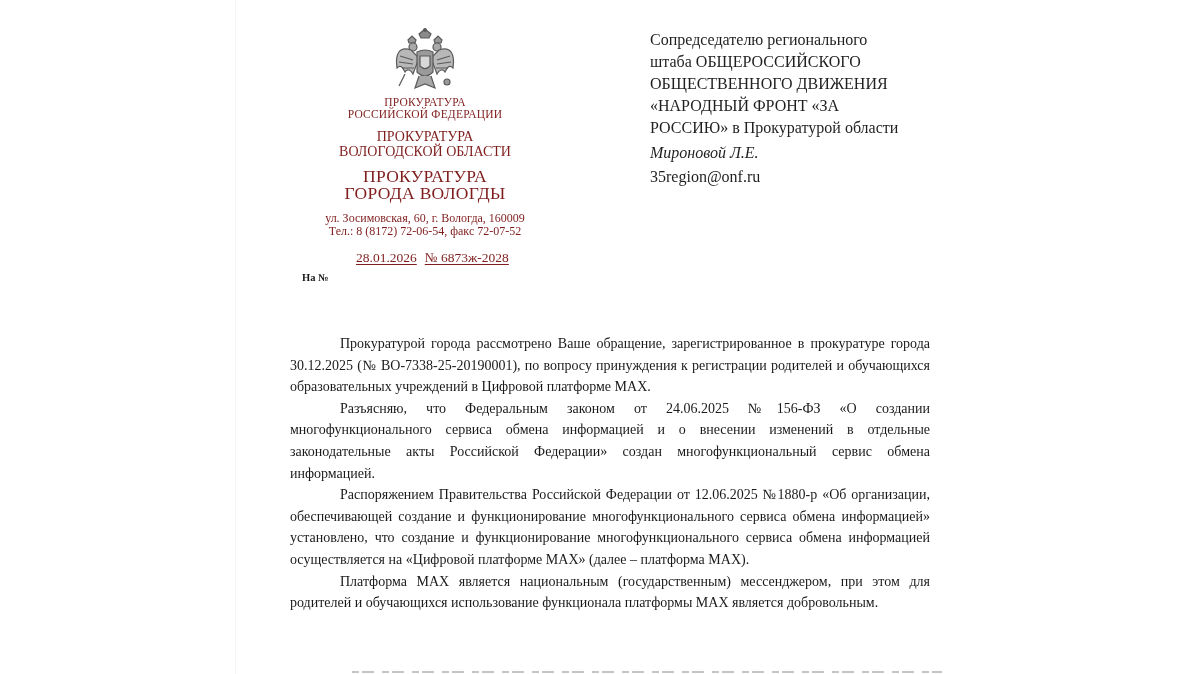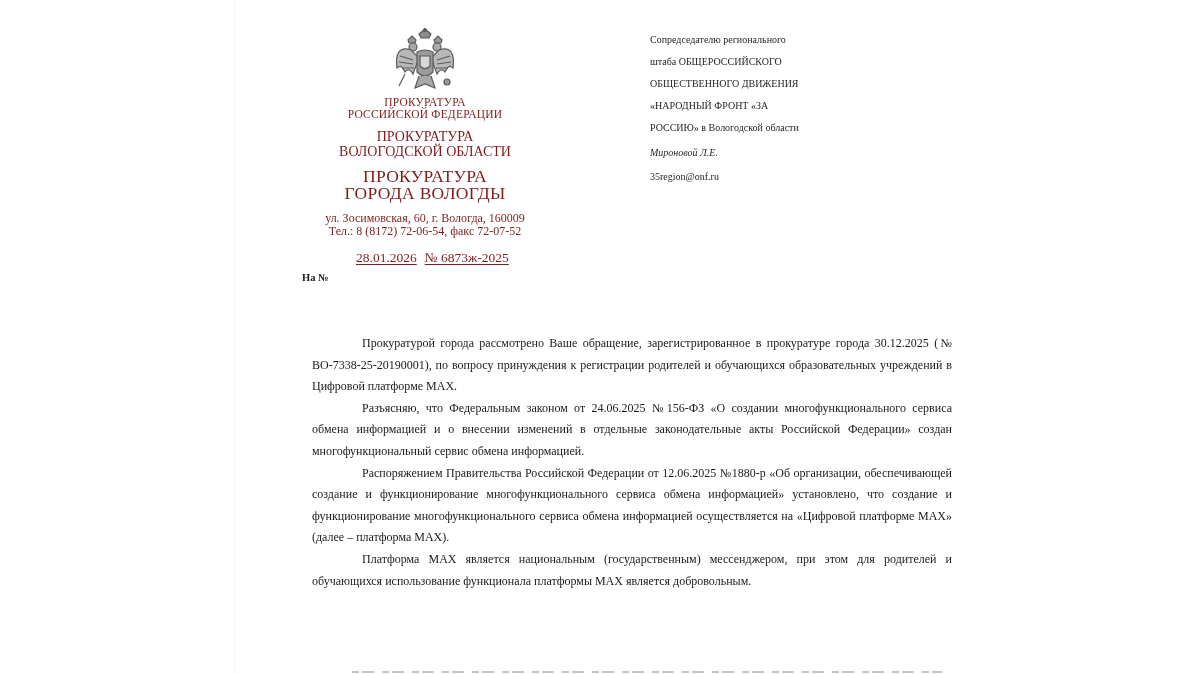--- a/index.html
+++ b/index.html
@@ -69,42 +69,42 @@
       text-decoration: underline;
       text-underline-offset: 2px;
     }
     .lh-regnum span { margin-right: 8px; }
     
     .addressee {
       position: absolute;
       left: 650px;
       top: 29px;
       width: 300px;
-      font-size: 10px;
+      font-size: 16px;
       line-height: 22px;
       color: #1f1f1f;
     }
     .addressee .org { margin: 0; }
     .addressee .name { margin-top: 3px; font-style: italic; }
     .addressee .email { margin-top: 2px; }
     
     .ref-label {
       position: absolute;
       left: 302px;
       top: 272px;
       font-size: 10.5px;
       font-weight: bold;
     }
     
     .body-text {
       position: absolute;
-      left: 312px;
+      left: 290px;
       top: 333px;
       width: 640px;
-      font-size: 12px;
+      font-size: 14px;
       line-height: 21.6px;
       text-align: justify;
       color: #1a1a1a;
     }
     .body-text p {
       margin: 0;
       text-indent: 50px;
     }
     .cutoff-line {
       position: absolute;
@@ -164,31 +164,31 @@
   </div>
   <div class="lh-line3">
     <div>ПРОКУРАТУРА</div>
     <div>ГОРОДА ВОЛОГДЫ</div>
   </div>
   <div class="lh-address">
     <div>ул. Зосимовская, 60, г. Вологда, 160009</div>
     <div>Тел.: 8 (8172) 72-06-54, факс 72-07-52</div>
   </div>
   <div class="lh-regnum">
-    <span>28.01.2026</span><span>№ 6873ж-2025</span>
+    <span>28.01.2026</span><span>№ 6873ж-2028</span>
   </div>
 </div>
 
 <div class="addressee">
   <div class="org">
     <div>Сопредседателю регионального</div>
     <div>штаба ОБЩЕРОССИЙСКОГО</div>
     <div>ОБЩЕСТВЕННОГО ДВИЖЕНИЯ</div>
     <div>«НАРОДНЫЙ ФРОНТ «ЗА</div>
-    <div>РОССИЮ» в Вологодской области</div>
+    <div>РОССИЮ» в Прокуратурой области</div>
   </div>
   <div class="name">Мироновой Л.Е.</div>
   <div class="email">35region@onf.ru</div>
 </div>
 
 <div class="ref-label">На №</div>
 
 <div class="body-text">
   <p>Прокуратурой города рассмотрено Ваше обращение, зарегистрированное в прокуратуре города 30.12.2025 (№ ВО-7338-25-20190001), по вопросу принуждения к регистрации родителей и обучающихся образовательных учреждений в Цифровой платформе МАХ.</p>
   <p>Разъясняю, что Федеральным законом от 24.06.2025 №156-ФЗ «О создании многофункционального сервиса обмена информацией и о внесении изменений в отдельные законодательные акты Российской Федерации» создан многофункциональный сервис обмена информацией.</p>

